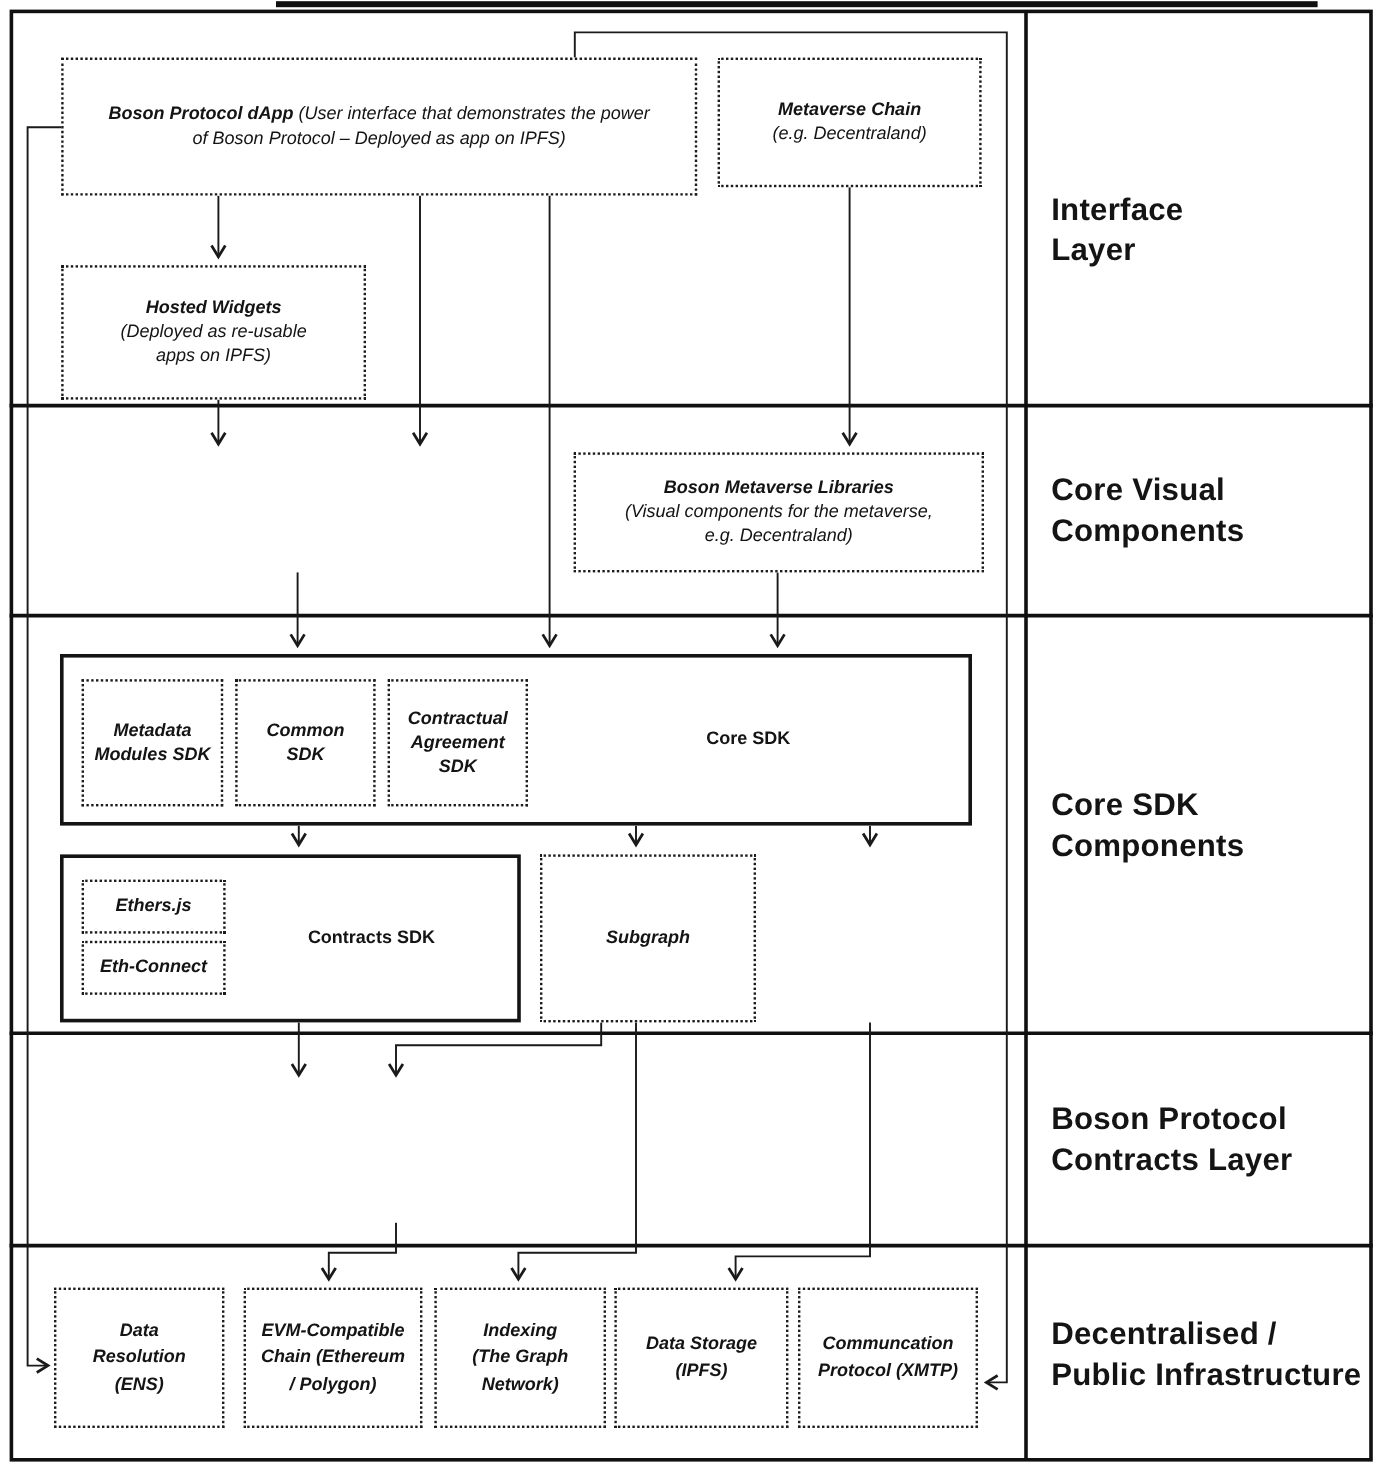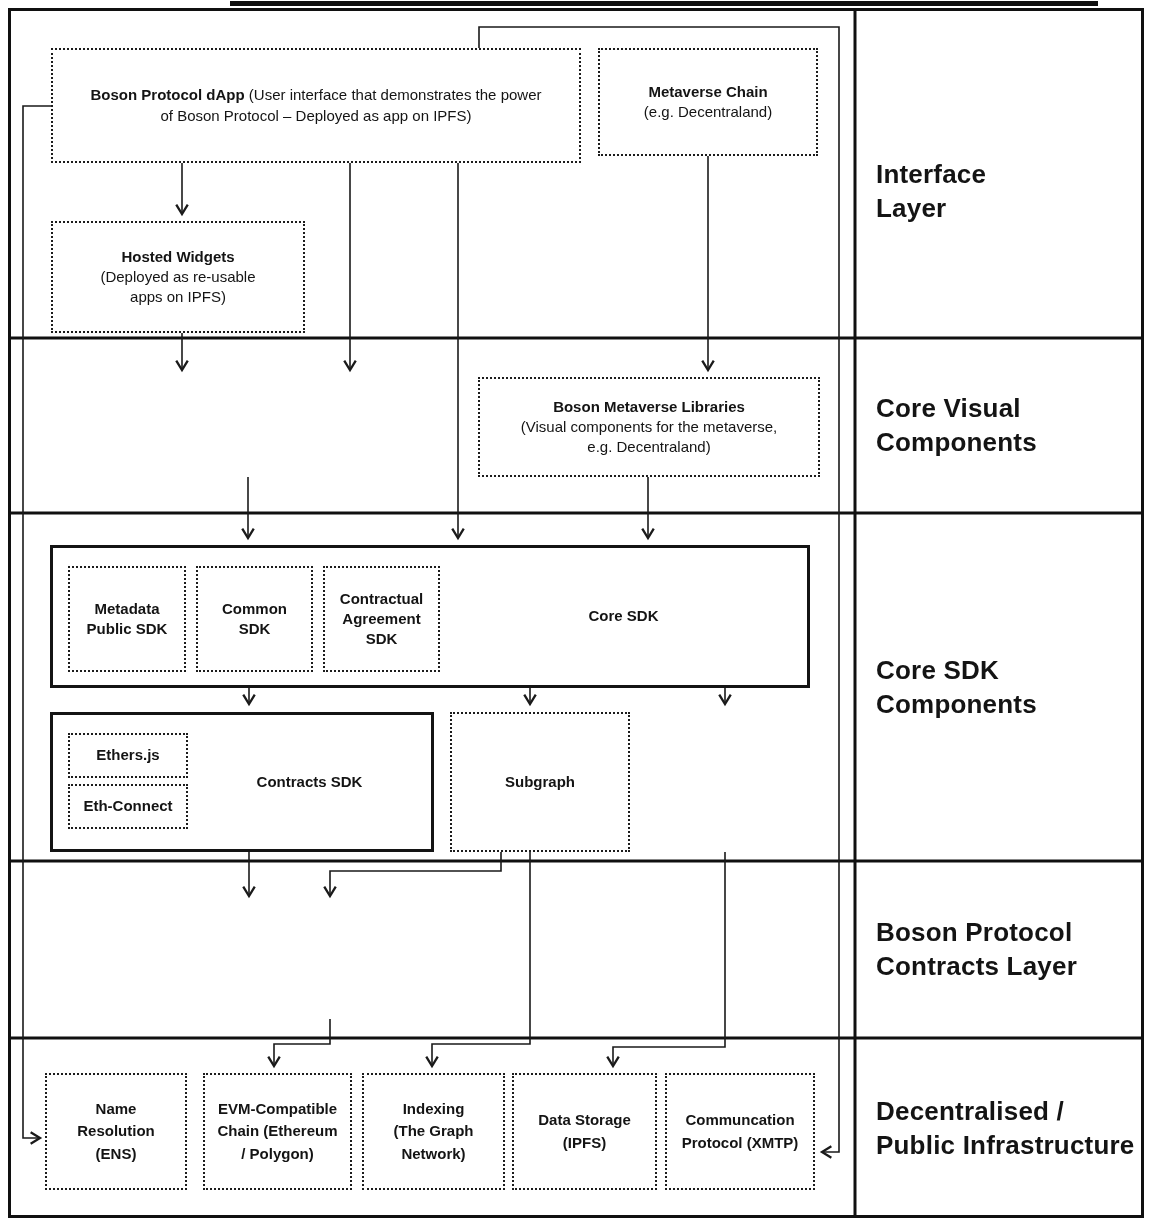--- a/index.html
+++ b/index.html
@@ -7,21 +7,21 @@
     position:relative;width:1152px;height:1228px;background:#ffffff;
     font-family:"Liberation Sans","DejaVu Sans",sans-serif;color:#141414;
     overflow:hidden;
   }
   #wires{position:absolute;left:0;top:0;width:1152px;height:1228px;}
   .box{
     position:absolute;display:flex;flex-direction:column;align-items:center;
     justify-content:center;text-align:center;background:#ffffff;box-sizing:border-box;
     line-height:1.35;
   }
-  .dot2{border:2px dotted #1c1c1c;}
+  .dot2{border:2px dotted #1c1c1c;font-style:italic;}
   .dot3{border:3px dotted #141414;}
   .solid{border:3px solid #141414;}
   .title{font-weight:700;font-size:15px;}
   .semi{font-weight:600;font-size:15px;}
   .desc{font-weight:400;font-size:15px;}
   .pre{white-space:pre-line;}
   .inline-par{font-size:15px;max-width:452px;margin:0;}
   .layer-label{
     position:absolute;left:876px;width:262px;font-size:26px;font-weight:600;
     line-height:1.3;white-space:pre-line;letter-spacing:0.2px;
@@ -87,21 +87,21 @@
 
   <div class="box dot2" style="left:478px;top:377px;width:342px;height:100px">
     <div class="title">Boson Metaverse Libraries</div>
     <div class="desc pre">(Visual components for the metaverse,
 e.g. Decentraland)</div>
   </div>
 
   <div class="box solid" style="left:50px;top:545px;width:760px;height:143px">
     <div class="box dot2" style="left:15px;top:18px;width:118px;height:106px">
       <div class="semi pre">Metadata
-Public SDK</div>
+Modules SDK</div>
     </div>
     <div class="box dot2" style="left:143px;top:18px;width:117px;height:106px">
       <div class="semi pre">Common
 SDK</div>
     </div>
     <div class="box dot2" style="left:270px;top:18px;width:117px;height:106px">
       <div class="semi pre">Contractual
 Agreement
 SDK</div>
     </div>
@@ -122,21 +122,21 @@
     </div>
   </div>
 
   <div class="box dot2" style="left:450px;top:712px;width:180px;height:140px">
     <div class="semi">Subgraph</div>
   </div>
 
 
 
   <div class="box dot2" style="left:45px;top:1073px;width:142px;height:117px">
-    <div class="semi pre" style="line-height:1.5">Name
+    <div class="semi pre" style="line-height:1.5">Data
 Resolution
 (ENS)</div>
   </div>
   <div class="box dot2" style="left:203px;top:1073px;width:149px;height:117px">
     <div class="semi pre" style="line-height:1.5">EVM-Compatible
 Chain (Ethereum
 / Polygon)</div>
   </div>
   <div class="box dot2" style="left:362px;top:1073px;width:143px;height:117px">
     <div class="semi pre" style="line-height:1.5">Indexing

